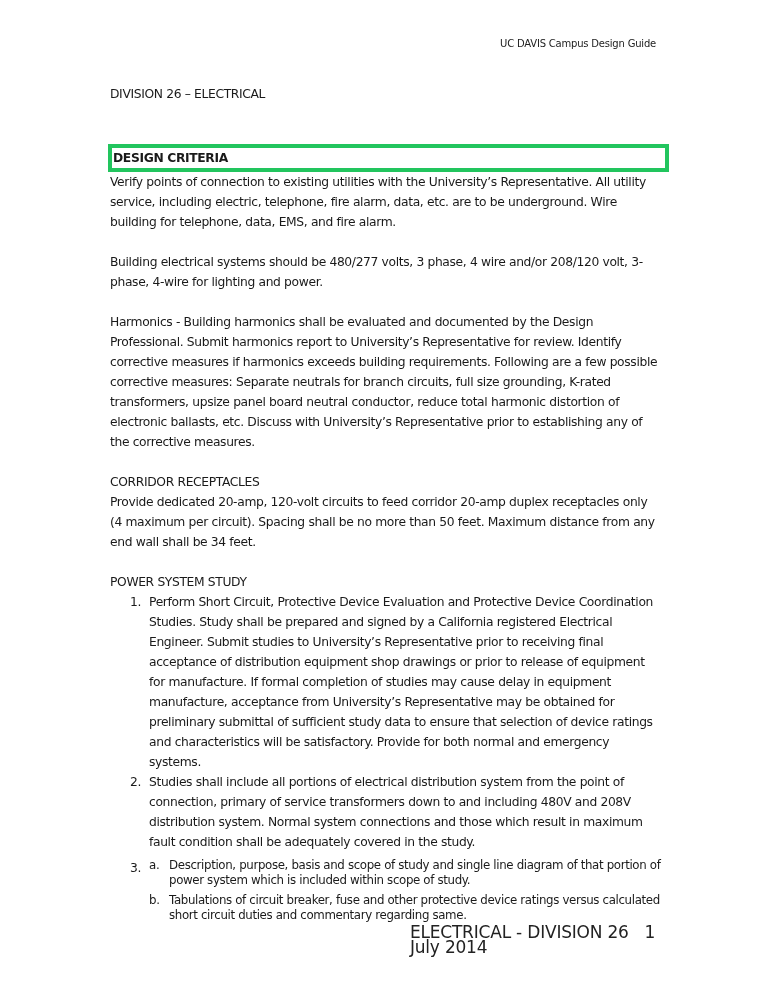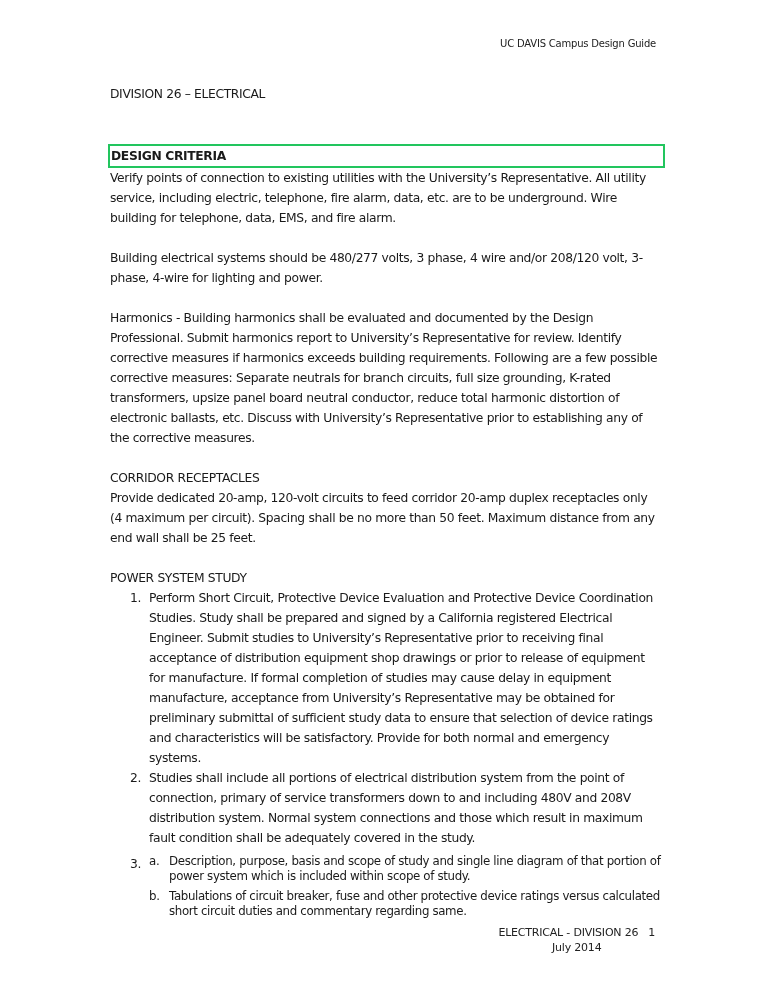--- a/index.html
+++ b/index.html
@@ -15,32 +15,32 @@
   }
   .content {
     position: absolute; left: 110px; top: 84px; width: 552px;
     font-size: 12.3px; line-height: 20px; letter-spacing: -0.35px;
   }
   .title { font-weight: normal; margin: 0; line-height: 20px; }
   p { margin: 0; }
   .gap { height: 20px; }
   .box {
     margin-left: -2px; width: 552px;
-    border: 2px solid #22c55e; padding: 0 0 0 1px;
+    border: 4px solid #22c55e; padding: 0 0 0 1px;
     font-weight: bold; line-height: 20px; height: 20px; box-sizing: content-box;
   }
   ol.num { margin: 0; padding: 0 0 0 39px; list-style: none; }
   ol.num > li { position: relative; }
   ol.num > li .marker { position: absolute; left: -19px; width: 14px; text-align: left; }
   ol.alpha { margin: 6px 0 0 0; padding: 0 0 0 20px; list-style: none; font-size: 11.8px; line-height: 15px; }
   ol.alpha > li { position: relative; margin-bottom: 5px; }
   ol.alpha > li .marker { position: absolute; left: -20px; }
   .footer {
-    position: absolute; top: 925px; right: 113px; text-align: center;
-    font-size: 11px; line-height: 15px; letter-spacing: -0.2px; color: #222;
+    position: absolute; top: 925px; right: 113px; text-align: left;
+    font-size: 17px; line-height: 15px; letter-spacing: -0.2px; color: #222;
   }
 </style>
 </head>
 <body>
 
 <div class="page">
 
   <div class="header">UC DAVIS Campus Design Guide</div>
 
   <div class="content">
@@ -50,21 +50,21 @@
 
     <div class="box">DESIGN CRITERIA</div>
     <p>Verify points of connection to existing utilities with the University’s Representative. All utility service, including electric, telephone, fire alarm, data, etc. are to be underground. Wire building for telephone, data, EMS, and fire alarm.</p>
     <div class="gap"></div>
     <p>Building electrical systems should be 480/277 volts, 3 phase, 4 wire and/or 208/120 volt, 3-phase, 4-wire for lighting and power.</p>
     <div class="gap"></div>
     <p>Harmonics - Building harmonics shall be evaluated and documented by the Design Professional. Submit harmonics report to University’s Representative for review. Identify corrective measures if harmonics exceeds building requirements. Following are a few possible corrective measures: Separate neutrals for branch circuits, full size grounding, K-rated transformers, upsize panel board neutral conductor, reduce total harmonic distortion of electronic ballasts, etc. Discuss with University’s Representative prior to establishing any of the corrective measures.</p>
     <div class="gap"></div>
 
     <p>CORRIDOR RECEPTACLES</p>
-    <p>Provide dedicated 20-amp, 120-volt circuits to feed corridor 20-amp duplex receptacles only (4 maximum per circuit). Spacing shall be no more than 50 feet. Maximum distance from any end wall shall be 25 feet.</p>
+    <p>Provide dedicated 20-amp, 120-volt circuits to feed corridor 20-amp duplex receptacles only (4 maximum per circuit). Spacing shall be no more than 50 feet. Maximum distance from any end wall shall be 34 feet.</p>
     <div class="gap"></div>
 
     <p>POWER SYSTEM STUDY</p>
     <ol class="num">
       <li>
         <span class="marker">1.</span>
         <span>Perform Short Circuit, Protective Device Evaluation and Protective Device Coordination Studies. Study shall be prepared and signed by a California registered Electrical Engineer. Submit studies to University’s Representative prior to receiving final acceptance of distribution equipment shop drawings or prior to release of equipment for manufacture. If formal completion of studies may cause delay in equipment manufacture, acceptance from University’s Representative may be obtained for preliminary submittal of sufficient study data to ensure that selection of device ratings and characteristics will be satisfactory. Provide for both normal and emergency systems.</span>
       </li>
       <li>
         <span class="marker">2.</span>

